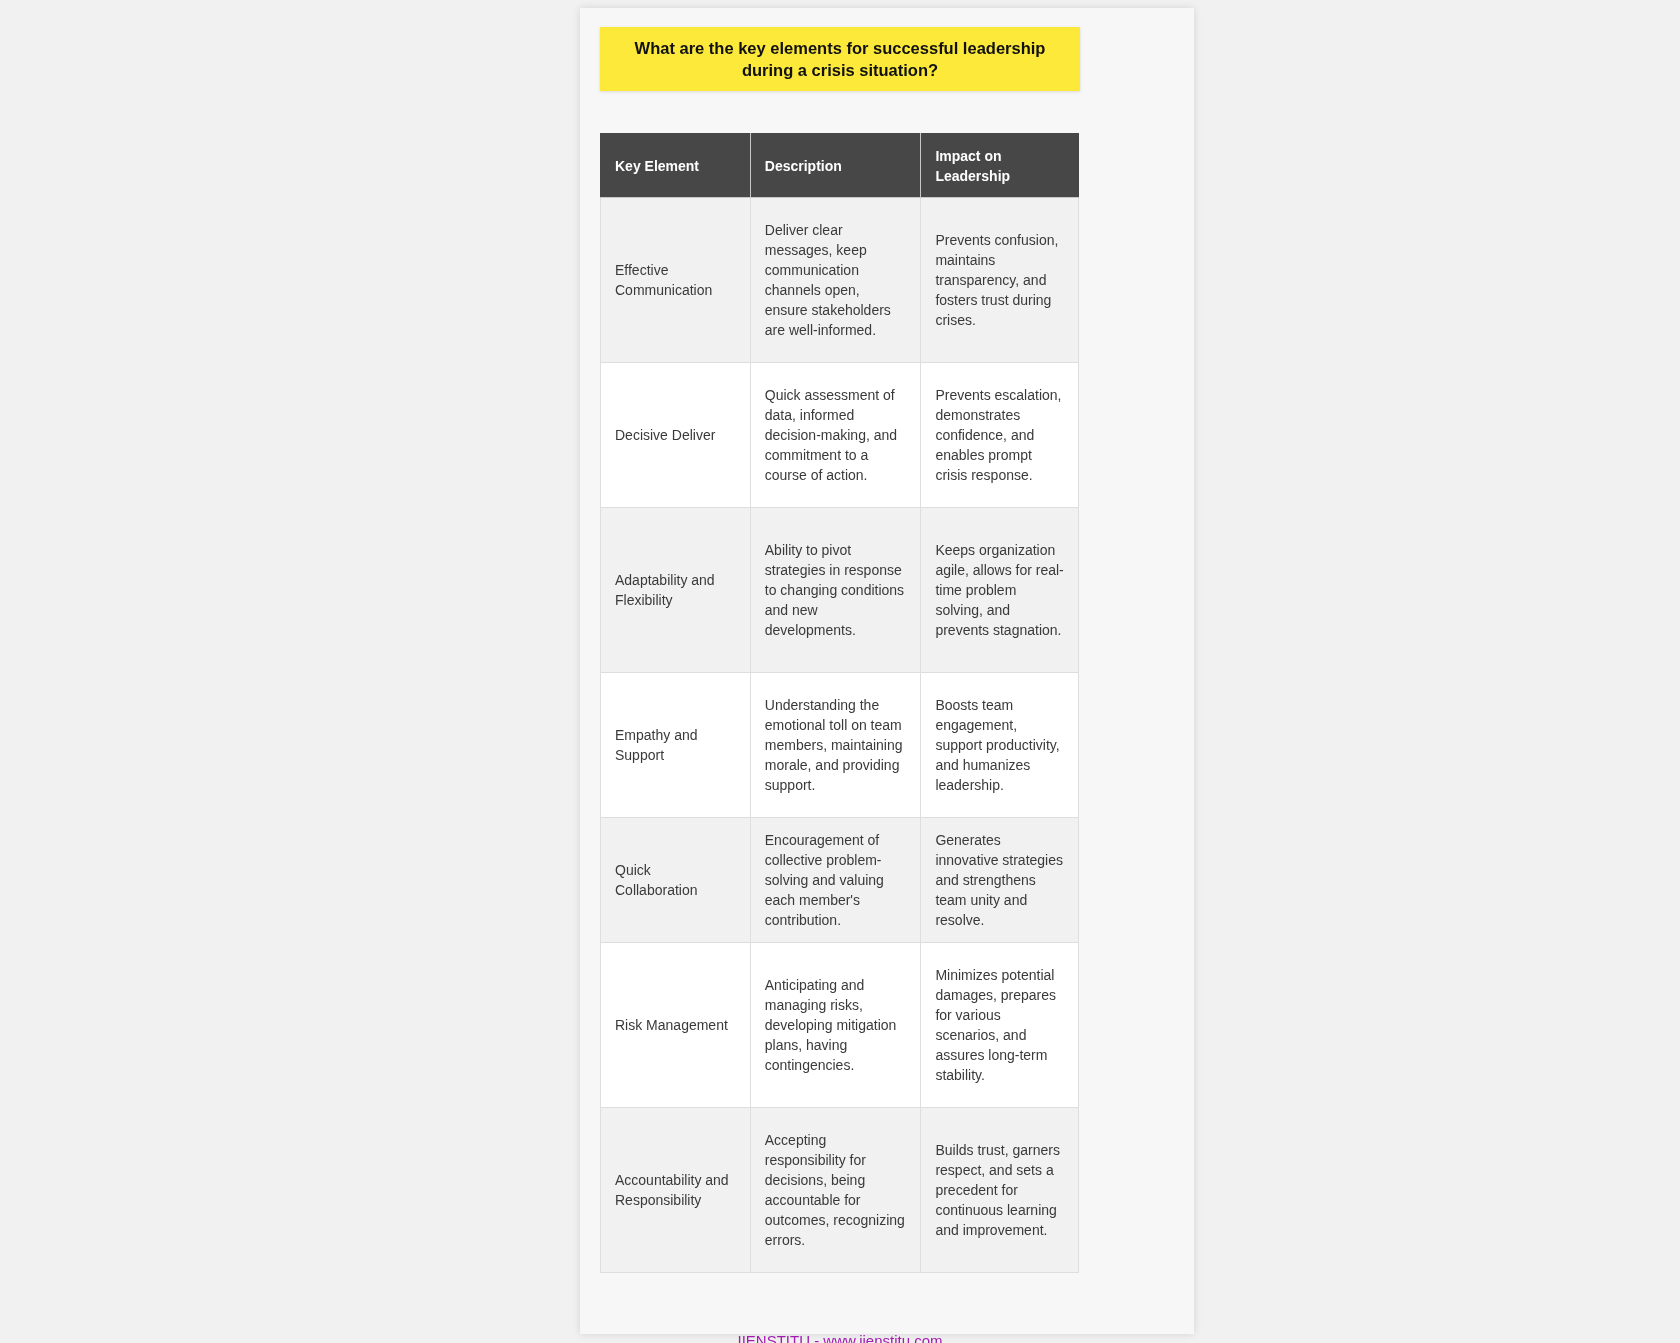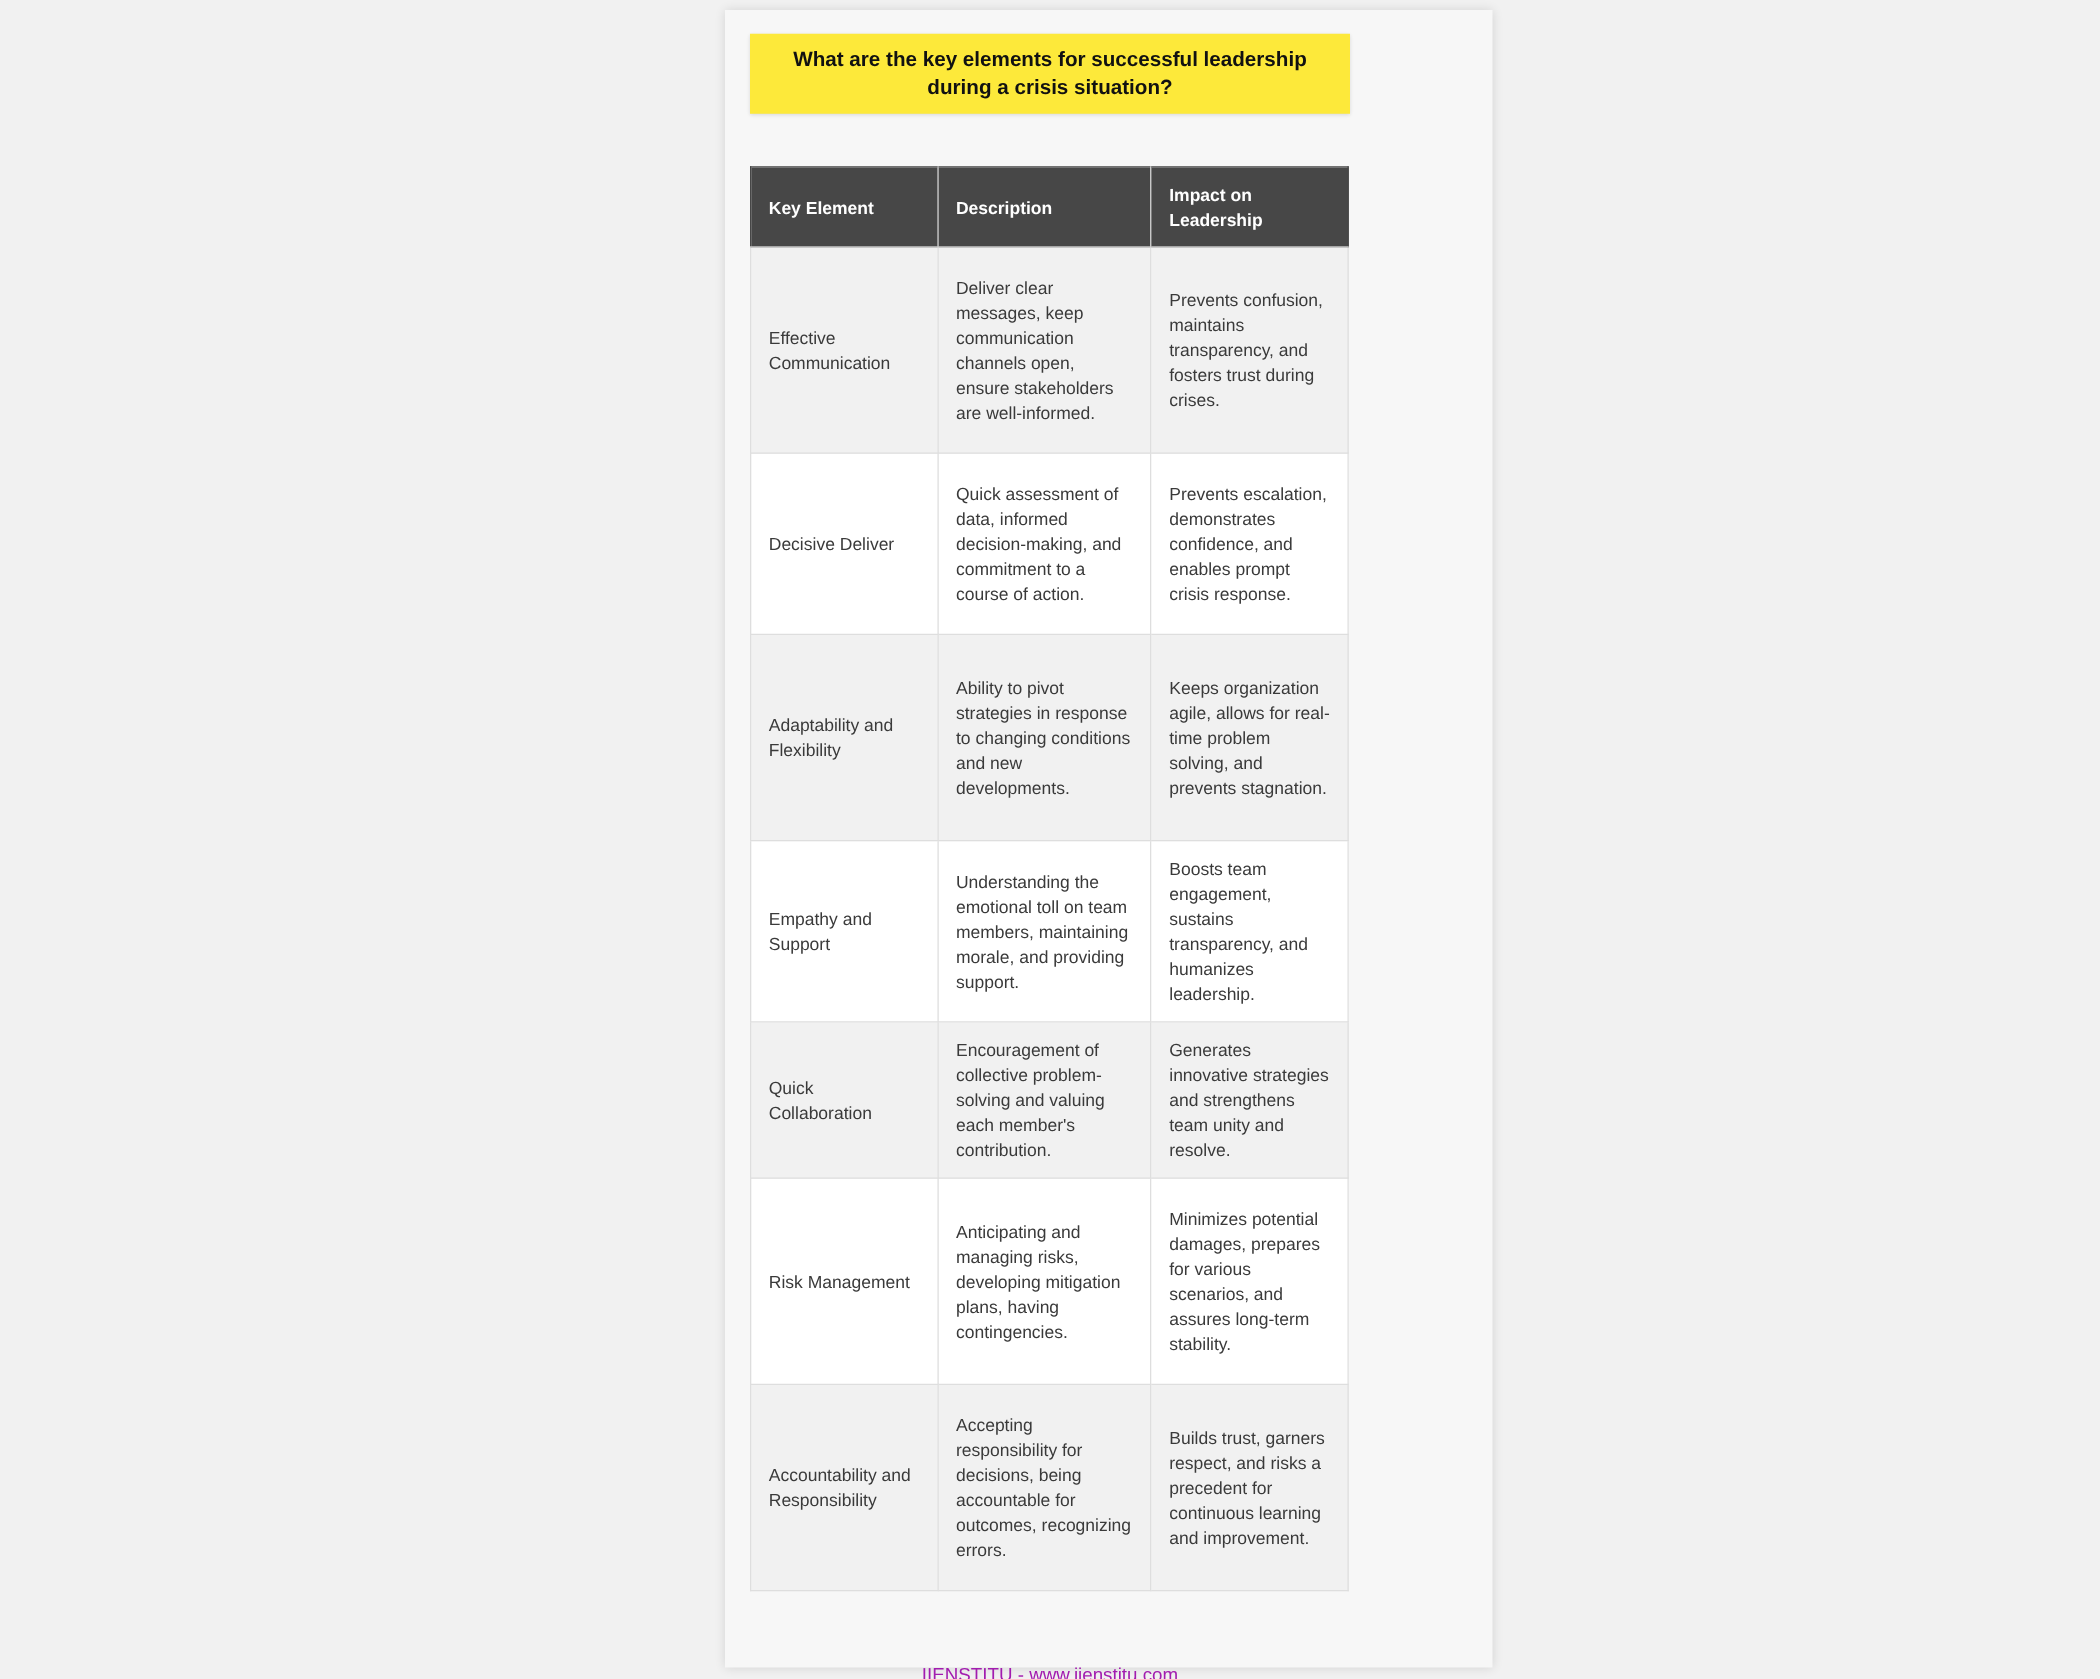--- a/index.html
+++ b/index.html
@@ -115,34 +115,34 @@
         <td>Prevents escalation, demonstrates confidence, and enables prompt crisis response.</td>
       </tr>
       <tr class="odd" style="height:165px">
         <td>Adaptability and Flexibility</td>
         <td>Ability to pivot strategies in response to changing conditions and new developments.</td>
         <td>Keeps organization agile, allows for real-time problem solving, and prevents stagnation.</td>
       </tr>
       <tr class="even" style="height:145px">
         <td>Empathy and Support</td>
         <td>Understanding the emotional toll on team members, maintaining morale, and providing support.</td>
-        <td>Boosts team engagement, sustains transparency, and humanizes leadership.</td>
+        <td>Boosts team engagement, support productivity, and humanizes leadership.</td>
       </tr>
       <tr class="odd" style="height:125px">
         <td>Quick Collaboration</td>
         <td>Encouragement of collective problem-solving and valuing each member's contribution.</td>
         <td>Generates innovative strategies and strengthens team unity and resolve.</td>
       </tr>
       <tr class="even" style="height:165px">
         <td>Risk Management</td>
         <td>Anticipating and managing risks, developing mitigation plans, having contingencies.</td>
         <td>Minimizes potential damages, prepares for various scenarios, and assures long-term stability.</td>
       </tr>
       <tr class="odd" style="height:165px">
         <td>Accountability and Responsibility</td>
         <td>Accepting responsibility for decisions, being accountable for outcomes, recognizing errors.</td>
-        <td>Builds trust, garners respect, and risks a precedent for continuous learning and improvement.</td>
+        <td>Builds trust, garners respect, and sets a precedent for continuous learning and improvement.</td>
       </tr>
     </tbody>
   </table>
 
   <div class="footer">IIENSTITU - www.iienstitu.com</div>
 </div>
 
 </body></html>

